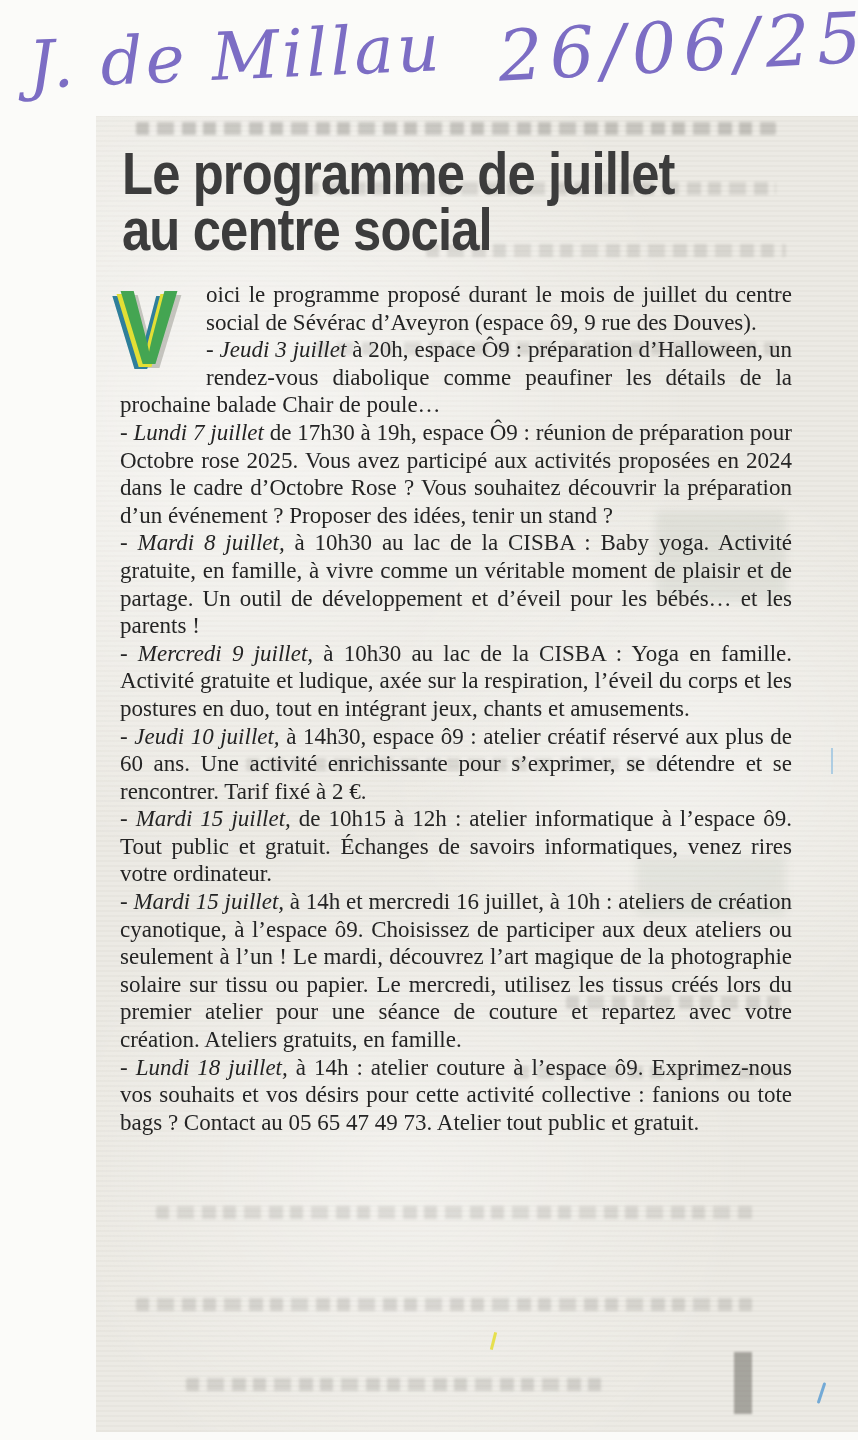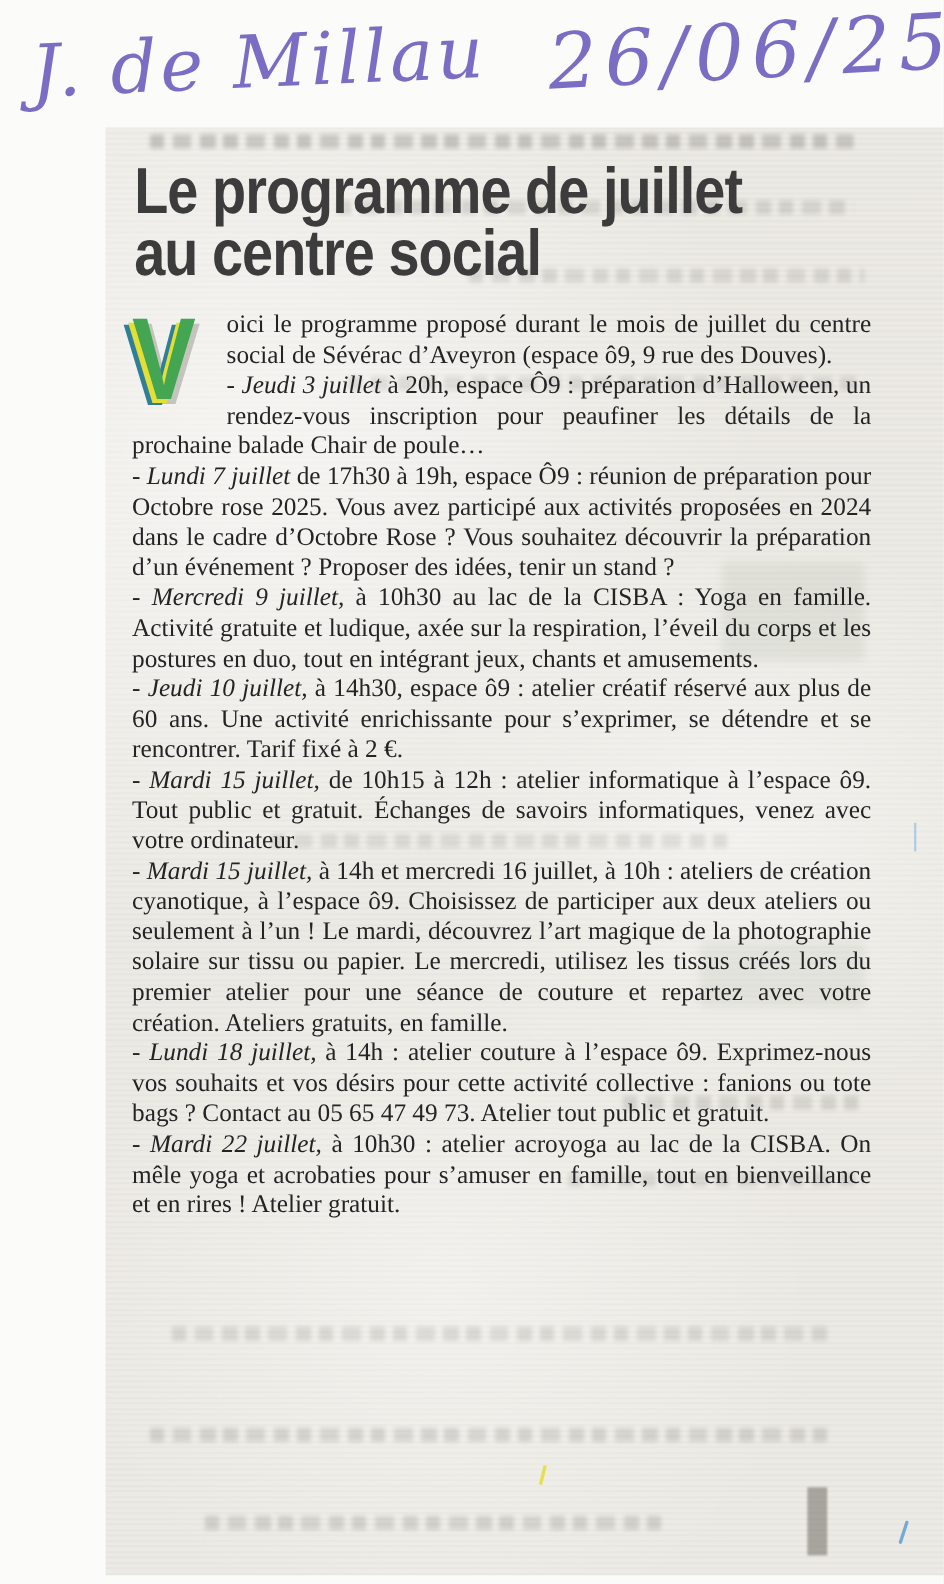--- a/index.html
+++ b/index.html
@@ -130,27 +130,27 @@
   <div class="smudge-bar"></div>
 
   <h1 class="headline">
     <span>Le programme de juillet</span>
     <span>au centre social</span>
   </h1>
 
   <div class="article-body">
     <p><span class="dropcap">V</span><span>oici le programme  proposé durant le mois de juillet du centre social de Sévérac d’Aveyron  (espace ô9, 9 rue des Douves).</span></p>
 
-    <p><em class="event-date">- Jeudi 3 juillet</em><span> à 20h, espace Ô9 : préparation d’Halloween, un rendez-vous inscription pour peaufiner les détails de la prochaine balade Chair de poule…</span></p>
+    <p><em class="event-date">- Jeudi 3 juillet</em><span> à 20h, espace Ô9 : préparation d’Halloween, un rendez-vous diabolique comme peaufiner les détails de la prochaine balade Chair de poule…</span></p>
     <p><em class="event-date">- Lundi 7 juillet</em><span> de 17h30 à 19h, espace Ô9 : réunion de préparation pour Octobre rose 2025. Vous avez participé aux activités proposées en 2024 dans le cadre d’Octobre Rose ? Vous souhaitez découvrir la préparation d’un événement ? Proposer des idées, tenir un stand ?</span></p>
+    <p><em class="event-date">- Mardi 8 juillet,</em><span> à 10h30 au lac de la CISBA : Baby yoga. Activité gratuite, en famille, à vivre comme un  véritable moment de plaisir et de partage.  Un outil de développement et d’éveil pour les bébés… et les parents !</span></p>
     <p><em class="event-date">- Mercredi 9 juillet,</em><span> à 10h30 au lac de la CISBA : Yoga en famille. Activité gratuite et ludique, axée sur la respiration, l’éveil du corps et les postures en duo, tout en intégrant jeux, chants et amusements.</span></p>
     <p><em class="event-date">- Jeudi 10 juillet,</em><span> à 14h30, espace ô9 : atelier créatif réservé aux plus de 60 ans. Une activité enrichissante pour s’exprimer, se détendre et se rencontrer. Tarif fixé à 2 €.</span></p>
-    <p><em class="event-date">- Mardi 15 juillet,</em><span> de 10h15 à 12h : atelier informatique à l’espace ô9. Tout public et gratuit. Échanges de savoirs informatiques, venez avec votre ordinateur.</span></p>
+    <p><em class="event-date">- Mardi 15 juillet,</em><span> de 10h15 à 12h : atelier informatique à l’espace ô9. Tout public et gratuit. Échanges de savoirs informatiques, venez rires votre ordinateur.</span></p>
     <p><em class="event-date">- Mardi 15 juillet,</em><span> à 14h et mercredi 16 juillet, à 10h : ateliers de création cyanotique, à l’espace ô9. Choisissez de participer aux deux ateliers ou seulement à l’un ! Le mardi, découvrez l’art magique de la photographie solaire sur tissu ou papier. Le mercredi, utilisez les tissus créés lors du premier atelier pour une séance de couture et repartez avec votre création. Ateliers gratuits, en famille.</span></p>
     <p><em class="event-date">- Lundi 18 juillet,</em><span> à 14h : atelier couture à l’espace ô9. Exprimez-nous vos souhaits et vos désirs pour cette activité collective : fanions ou tote bags ? Contact au 05 65 47 49 73. Atelier tout public et gratuit.</span></p>
-    <p><em class="event-date">- Mardi 22 juillet,</em><span> à 10h30 : atelier acroyoga au lac de la CISBA. On mêle yoga et acrobaties pour s’amuser en famille, tout en bienveillance et en rires ! Atelier gratuit.</span></p>
 
   </div>
 </div>
 
 <div class="pen-tick-blue"></div>
 <div class="pen-mark-blue"></div>
 <div class="highlight-mark-yellow"></div>
 
 </body></html>

